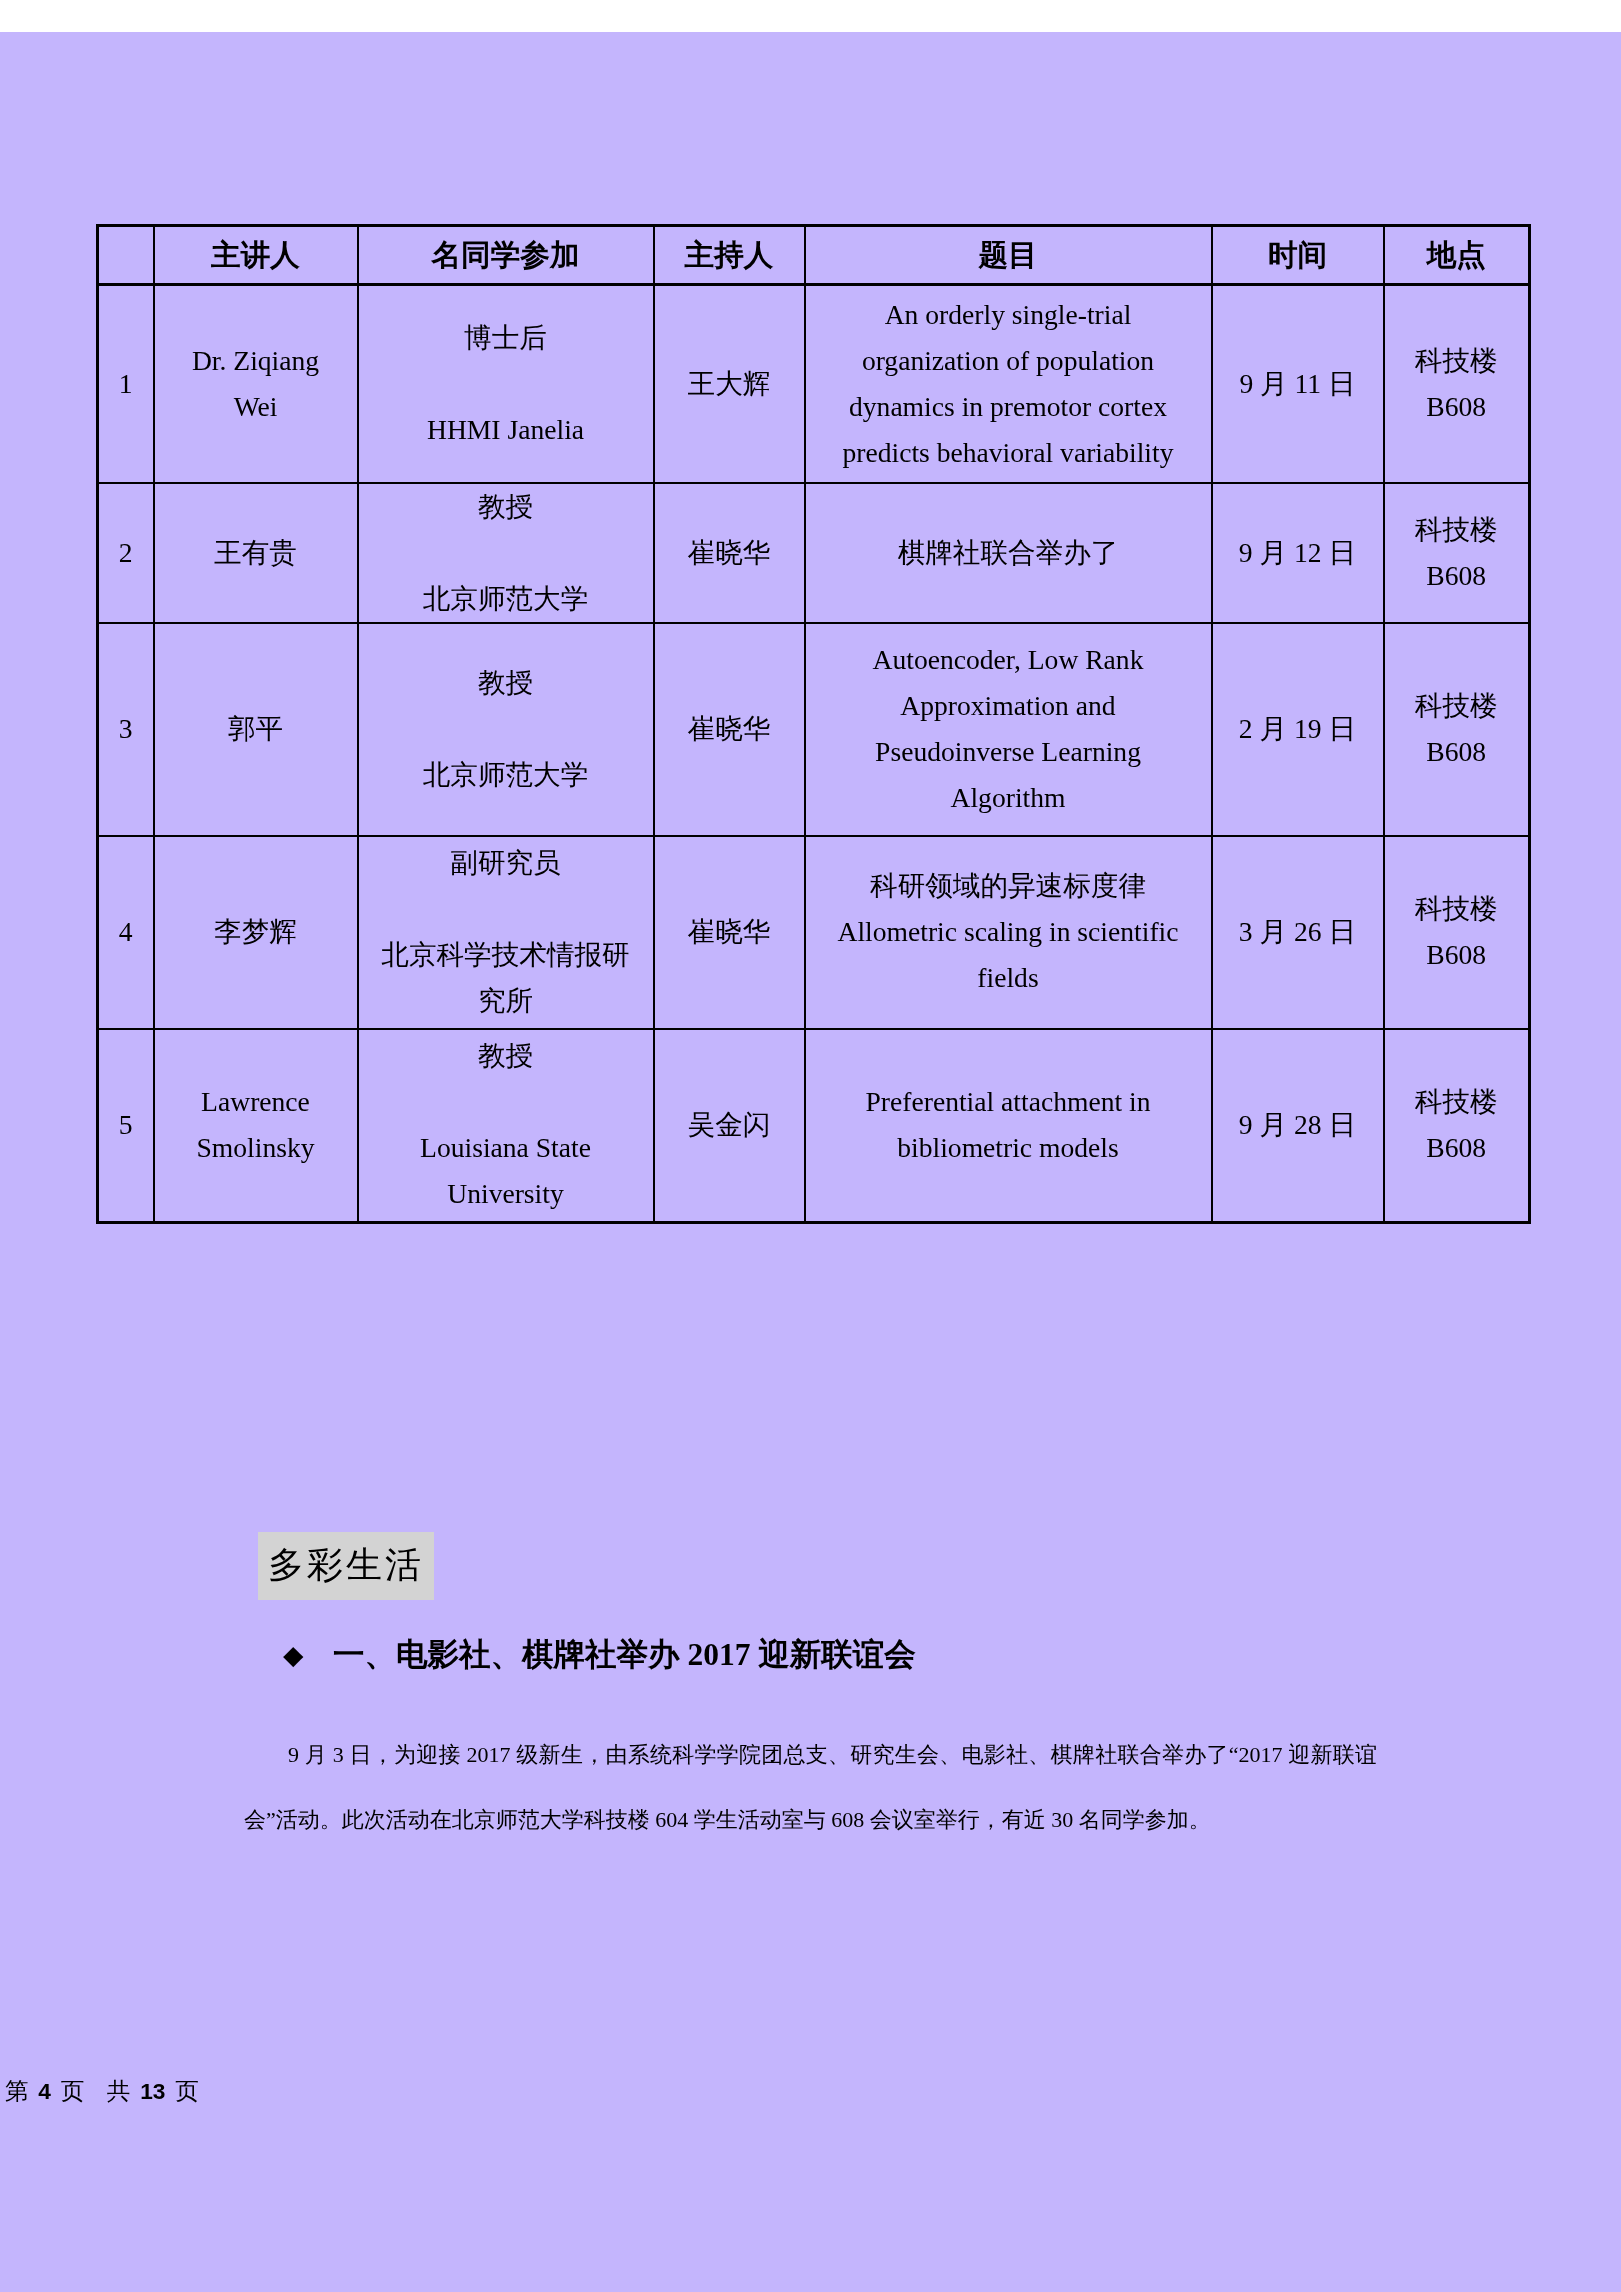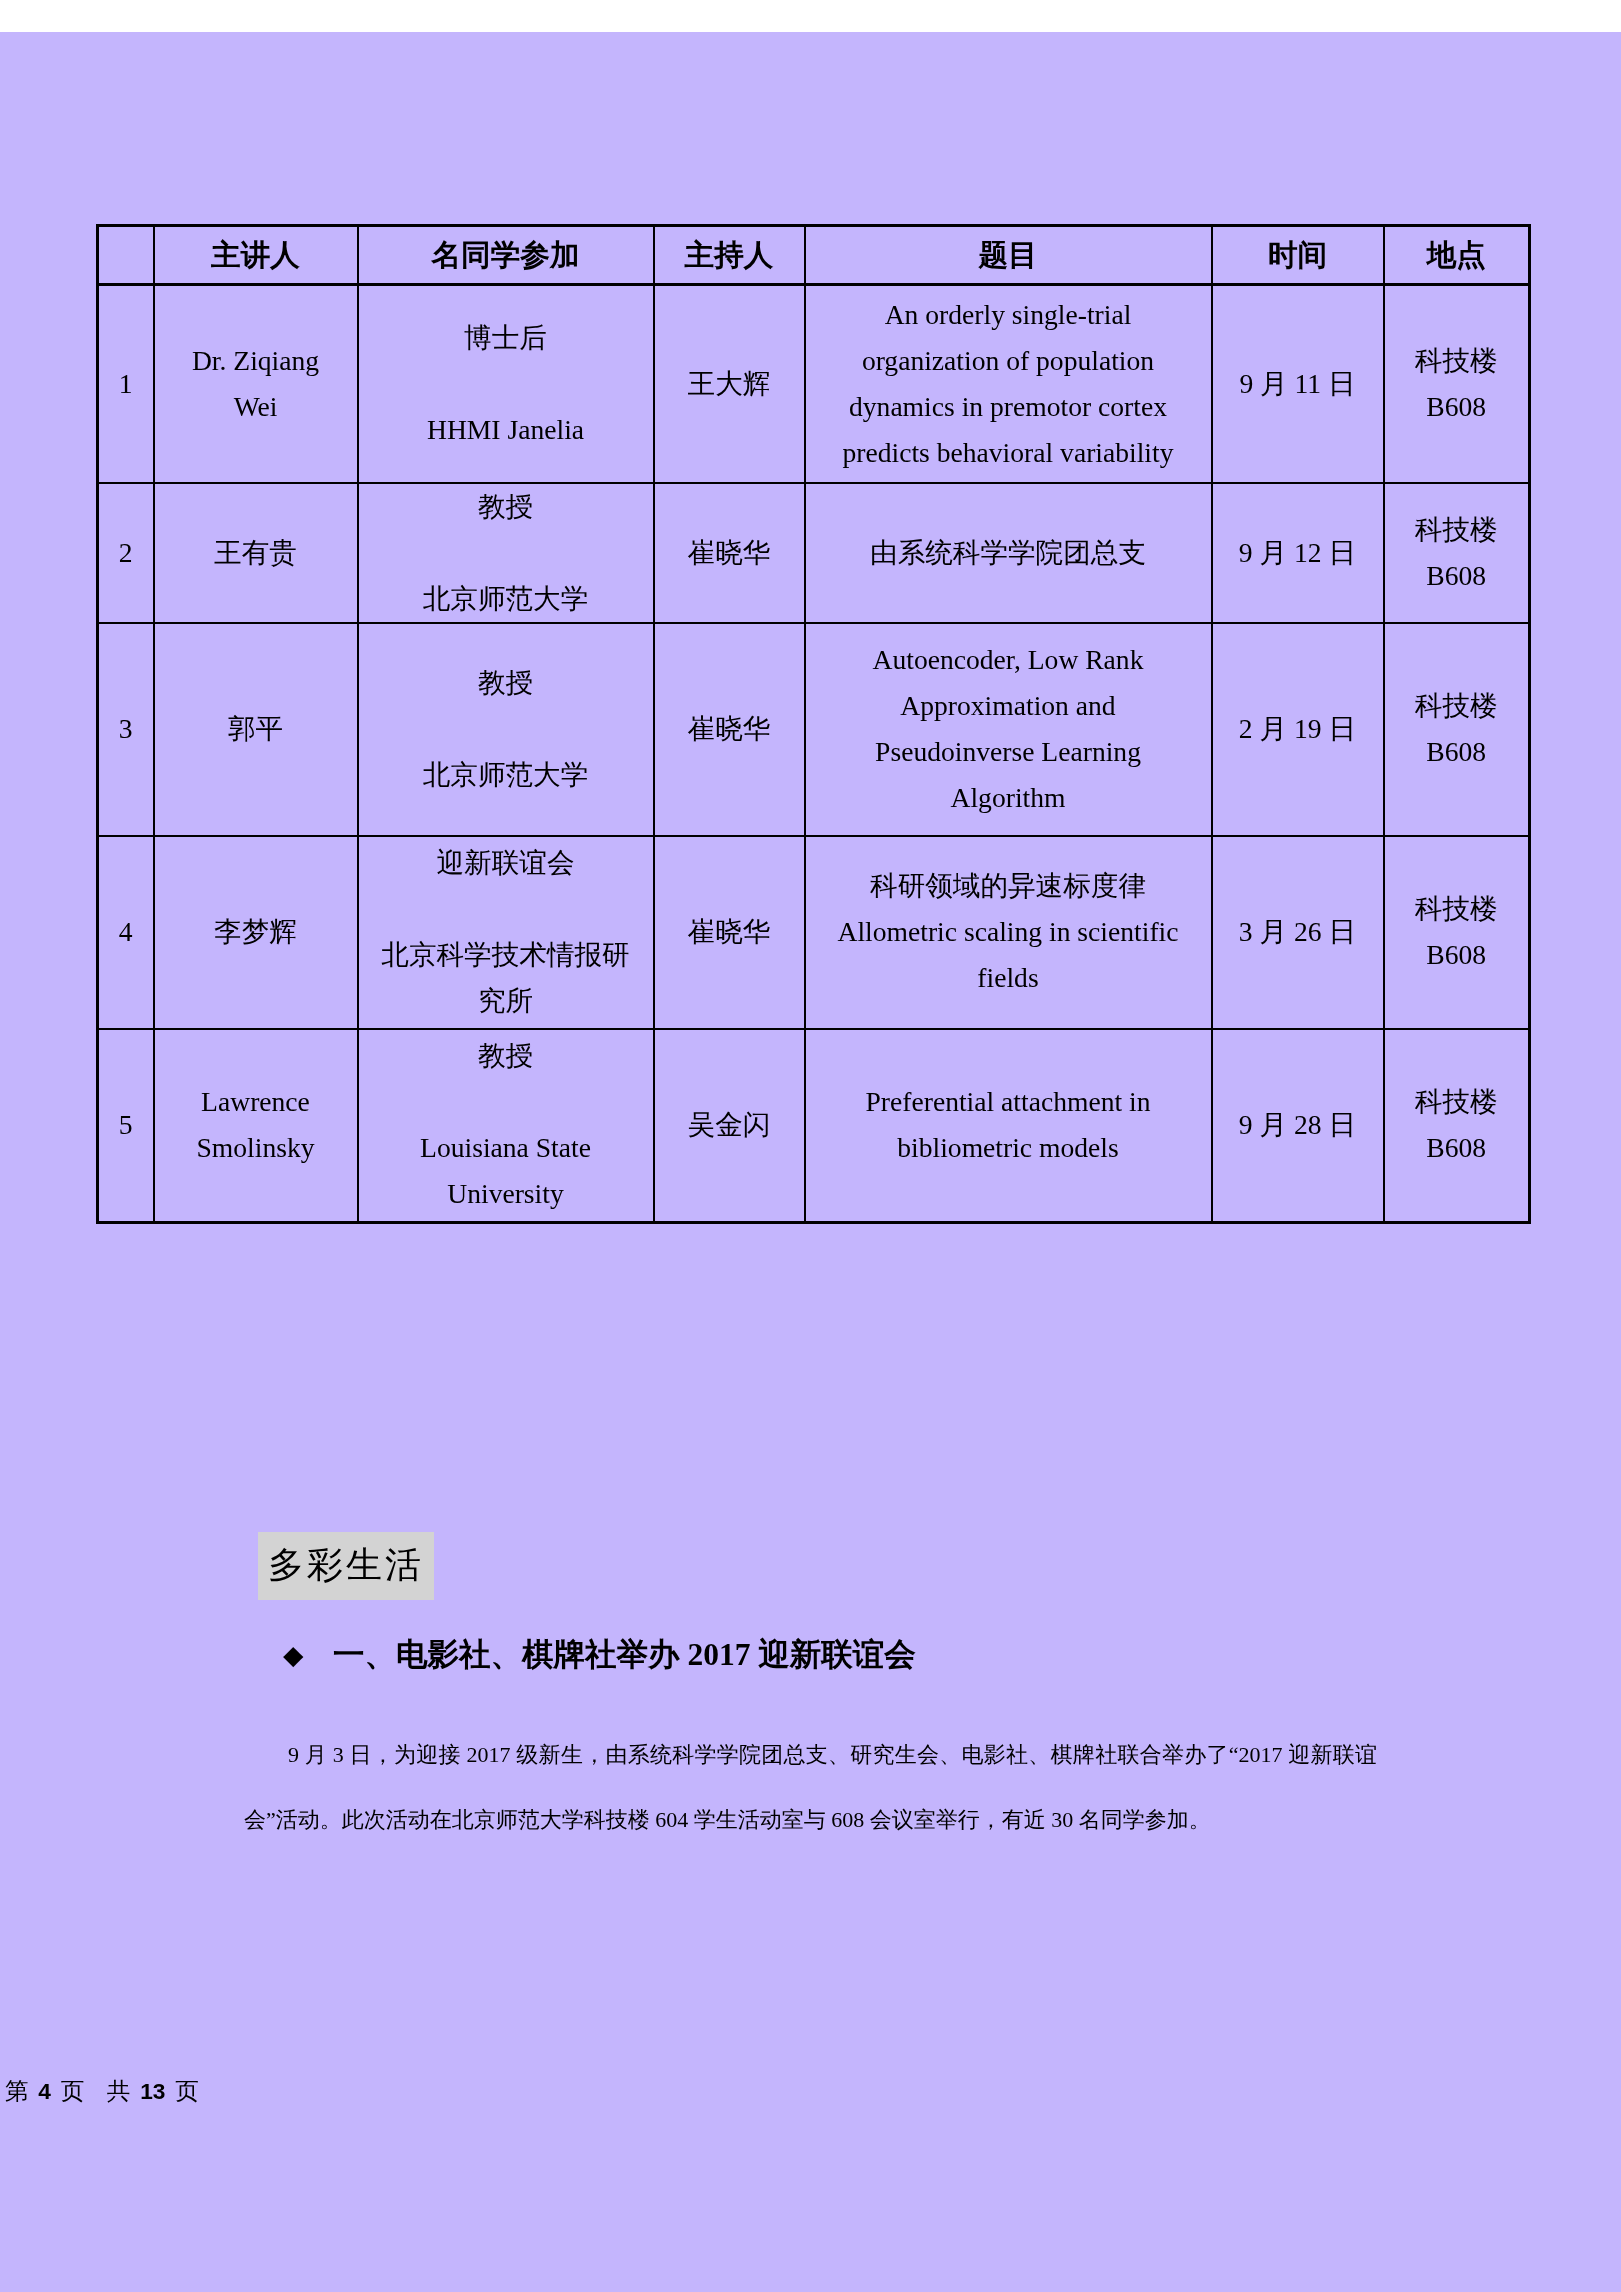--- a/index.html
+++ b/index.html
@@ -140,21 +140,21 @@
         <td>科技楼
 B608</td>
       </tr>
       <tr class="r2">
         <td>2</td>
         <td>王有贵</td>
         <td>教授
 
 北京师范大学</td>
         <td>崔晓华</td>
-        <td>由系统科学学院团总支</td>
+        <td>棋牌社联合举办了</td>
         <td>9 月 12 日</td>
         <td>科技楼
 B608</td>
       </tr>
       <tr class="r3">
         <td>3</td>
         <td>郭平</td>
         <td>教授
 
 北京师范大学</td>
@@ -163,21 +163,21 @@
 Approximation and
 Pseudoinverse Learning
 Algorithm</td>
         <td>2 月 19 日</td>
         <td>科技楼
 B608</td>
       </tr>
       <tr class="r4">
         <td>4</td>
         <td>李梦辉</td>
-        <td>迎新联谊会
+        <td>副研究员
 
 北京科学技术情报研
 究所</td>
         <td>崔晓华</td>
         <td>科研领域的异速标度律
 Allometric scaling in scientific
 fields</td>
         <td>3 月 26 日</td>
         <td>科技楼
 B608</td>

